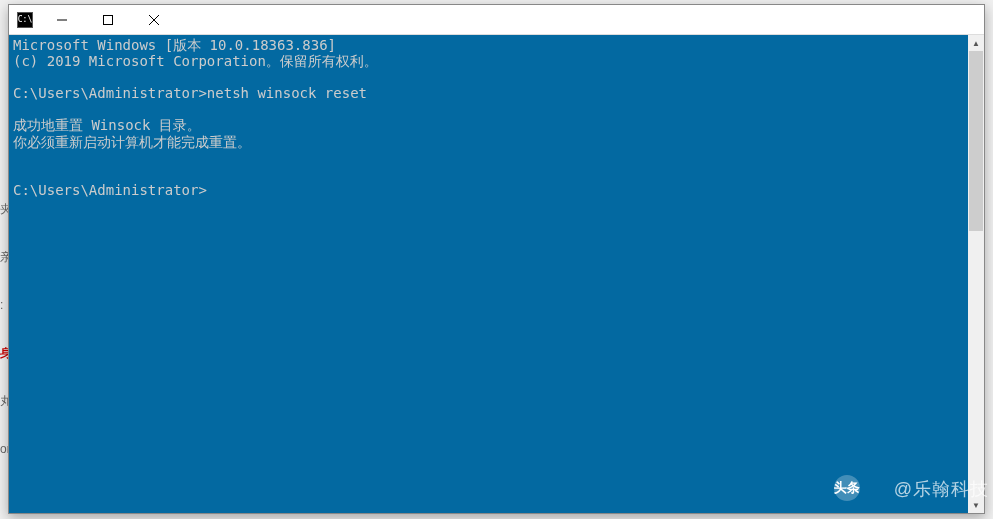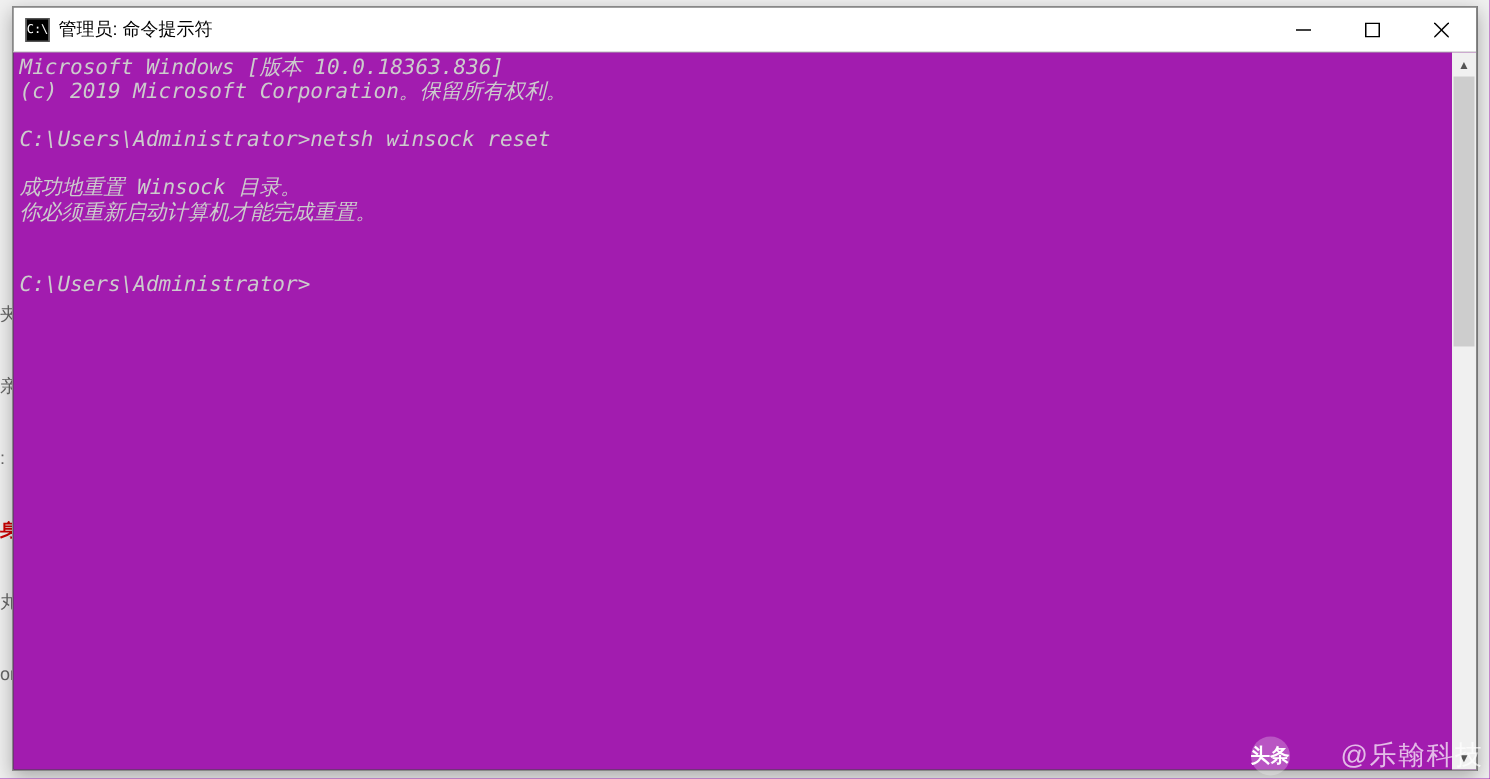--- a/index.html
+++ b/index.html
@@ -85,24 +85,23 @@
       justify-content: center;
       background: transparent;
       cursor: pointer;
     }
     .win-btn svg {
       width: 10px;
       height: 10px;
     }
     .terminal-body {
       flex: 1;
-      background: #a21caf;
+      background: #0369a1;
       display: flex;
       position: relative;
-      font-style: italic;
     }
     .terminal-content {
       flex: 1;
       padding: 2px 4px;
       font-family: "NSimSun", "SimSun", Consolas, monospace;
       font-size: 14px;
       color: #ccc;
       line-height: 1.15;
       white-space: pre;
       overflow: hidden;
@@ -128,23 +127,23 @@
       justify-content: center;
       font-size: 8px;
       color: #555;
       position: absolute;
     }
     .scroll-arrow.up { top: 0; }
     .scroll-arrow.down { bottom: 0; }
     .watermark {
       position: absolute;
       right: 4px;
-      bottom: 2px;
-      display: flex;
-      align-items: flex-start;
+      bottom: 18px;
+      display: flex;
+      align-items: flex-end;
       gap: 6px;
       color: rgba(255,255,255,0.7);
       font-size: 18px;
       z-index: 10;
     }
     .watermark-icon {
       width: 26px;
       height: 26px;
       border-radius: 50%;
       background: rgba(255,255,255,0.25);
@@ -177,21 +176,20 @@
   <div class="bg-item bg-red">身</div>
   <div class="bg-item">丸</div>
   <div class="bg-item">on</div>
 </div>
 
 <div class="window">
   <div class="titlebar">
     <div class="titlebar-icon">
       <span>C:\</span>
     </div>
-    <div class="title-text">管理员: 命令提示符</div>
     <div class="window-controls">
       <div class="win-btn">
         <svg viewBox="0 0 10 10">
             <line x1="0" y1="5" x2="10" y2="5" stroke="#000" stroke-width="1"></line>
           </svg>
       </div>
       <div class="win-btn">
         <svg viewBox="0 0 10 10">
             <rect x="0.5" y="0.5" width="9" height="9" fill="none" stroke="#000" stroke-width="1"></rect>
           </svg>

